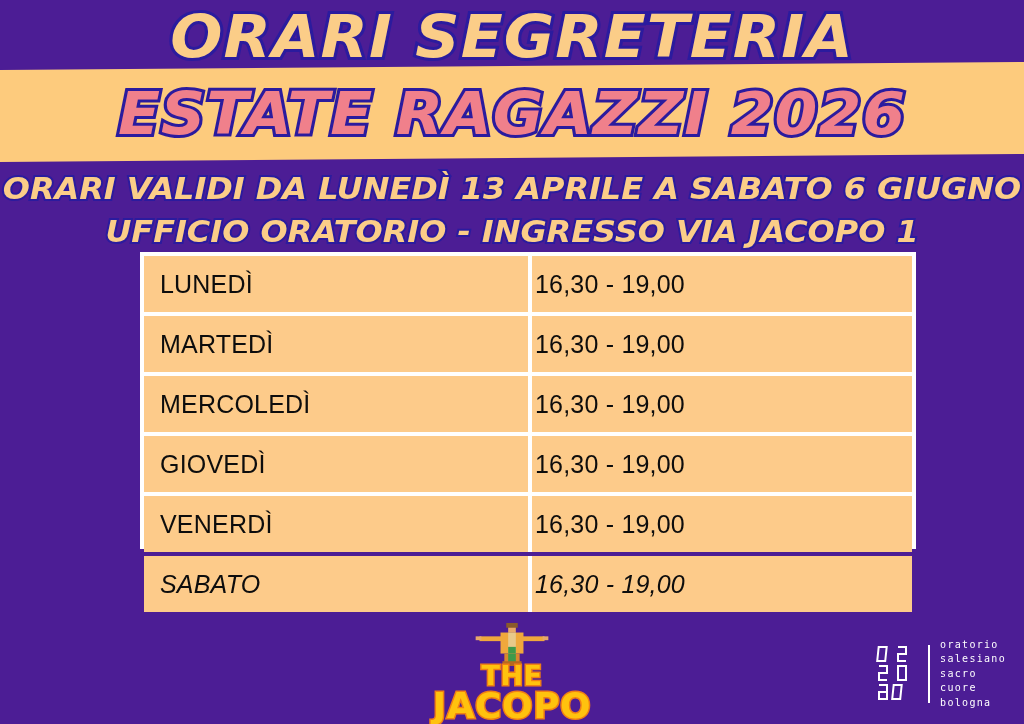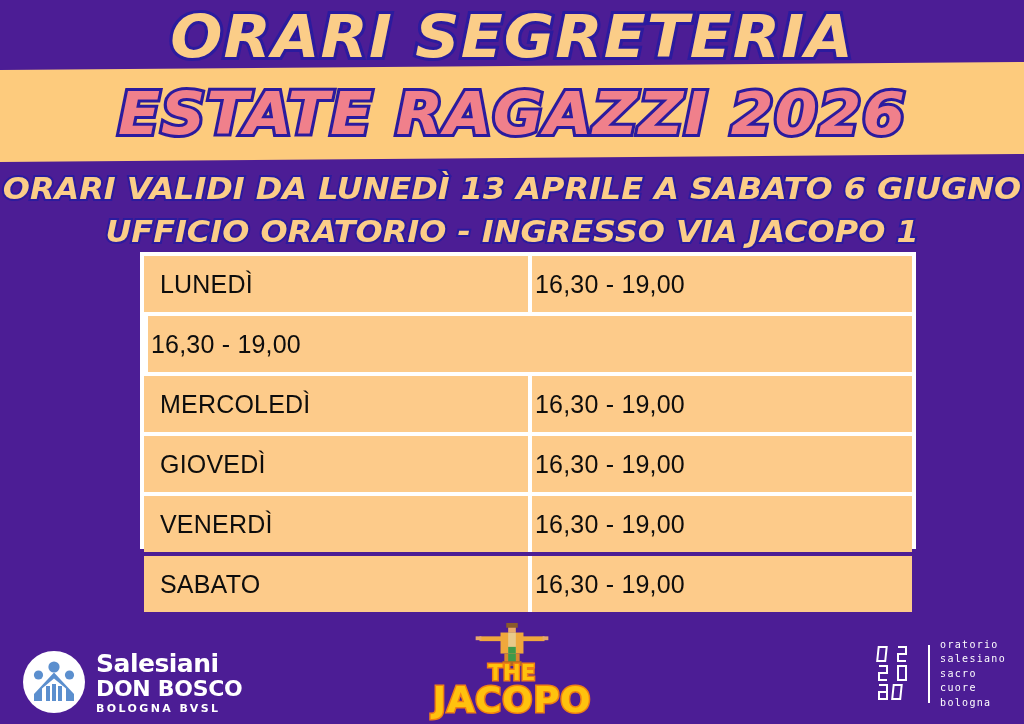--- a/index.html
+++ b/index.html
@@ -78,21 +78,21 @@
     background:#ffffff;
     padding:4px;
     box-sizing:border-box;
     border-collapse:separate;
   }
   .srow{
     display:flex;
     height:56px;
     margin-bottom:4px;
   }
-  .srow:last-child{margin-bottom:17px;}
+  .srow:last-child{margin-bottom:17px;font-style:italic;}
   .scell{
     background:#fdcb8a;
     display:flex;
     align-items:center;
     box-sizing:border-box;
   }
   .scell-day{
     width:384px;
     padding-left:16px;
   }
@@ -133,21 +133,21 @@
   .chosen-fig{width:84px;height:44px;margin-bottom:-2px;}
   .chosen-word{
     font-family:"DejaVu Sans", sans-serif;
     font-weight:bold;
     color:#ffc20e;
     -webkit-text-stroke:3px #f07f13;
     paint-order:stroke fill;
     line-height:0.92;
     letter-spacing:0.5px;
   }
-  .chosen-the{font-size:21px;}
+  .chosen-the{font-size:27px;}
   .chosen-chosen{font-size:36px;}
 
   
   .osscbo{
     position:absolute;right:18px;bottom:14px;
     display:flex;align-items:center;gap:10px;
   }
   .osscbo-mark{width:42px;height:60px;}
   .osscbo-rule{width:2px;height:58px;background:#ffffff;}
   .osscbo-words{
@@ -180,20 +180,23 @@
       <div class="scell scell-day">
           <span>LUNEDÌ</span>
         </div>
       <div class="scell-sep"></div>
       <div class="scell scell-time">
           <span>16,30 - 19,00</span>
         </div>
     </div>
 
     <div class="srow">
+      <div class="scell scell-day">
+          <span>MARTEDÌ</span>
+        </div>
       <div class="scell-sep"></div>
       <div class="scell scell-time">
           <span>16,30 - 19,00</span>
         </div>
     </div>
 
     <div class="srow">
       <div class="scell scell-day">
           <span>MERCOLEDÌ</span>
         </div>
@@ -230,39 +233,20 @@
       <div class="scell-sep"></div>
       <div class="scell scell-time">
           <span>16,30 - 19,00</span>
         </div>
     </div>
 
   </div>
 
   <div class="footer">
 
-    <div class="sal-logo">
-      <svg class="sal-mark" viewBox="0 0 64 64">
-        <circle cx="32" cy="32" r="31" fill="#ffffff"></circle>
-        <g fill="#5b8fce">
-          <circle cx="32" cy="17" r="5.6"></circle>
-          <circle cx="16.5" cy="25" r="4.6"></circle>
-          <circle cx="47.5" cy="25" r="4.6"></circle>
-          <path d="M32 22.5 L52 44 L52 51 L44 51 L44 38.5 L32 28.5 L20 38.5 L20 51 L12 51 L12 44 Z"></path>
-          <rect x="24" y="36" width="4" height="15"></rect>
-          <rect x="30" y="34" width="4" height="17"></rect>
-          <rect x="36" y="36" width="4" height="15"></rect>
-        </g>
-      </svg>
-      <div class="sal-text">
-        <div class="sal-t1">Salesiani</div>
-        <div class="sal-t2">DON BOSCO</div>
-        <div class="sal-t3">BOLOGNA BVSL</div>
-      </div>
-    </div>
 
     <div class="chosen">
       <svg class="chosen-fig" viewBox="0 0 84 46">
         <rect x="38" y="4" width="8" height="7" fill="#e8a86a"></rect>
         <rect x="36" y="1" width="12" height="5" fill="#8a5a2b"></rect>
         <rect x="30" y="11" width="24" height="22" fill="#f0a83c"></rect>
         <rect x="38" y="11" width="8" height="22" fill="#e8c98a"></rect>
         <rect x="38" y="26" width="8" height="7" fill="#3f9a4a"></rect>
         <rect x="8" y="15" width="24" height="5" fill="#f0a83c"></rect>
         <rect x="52" y="15" width="24" height="5" fill="#f0a83c"></rect>

